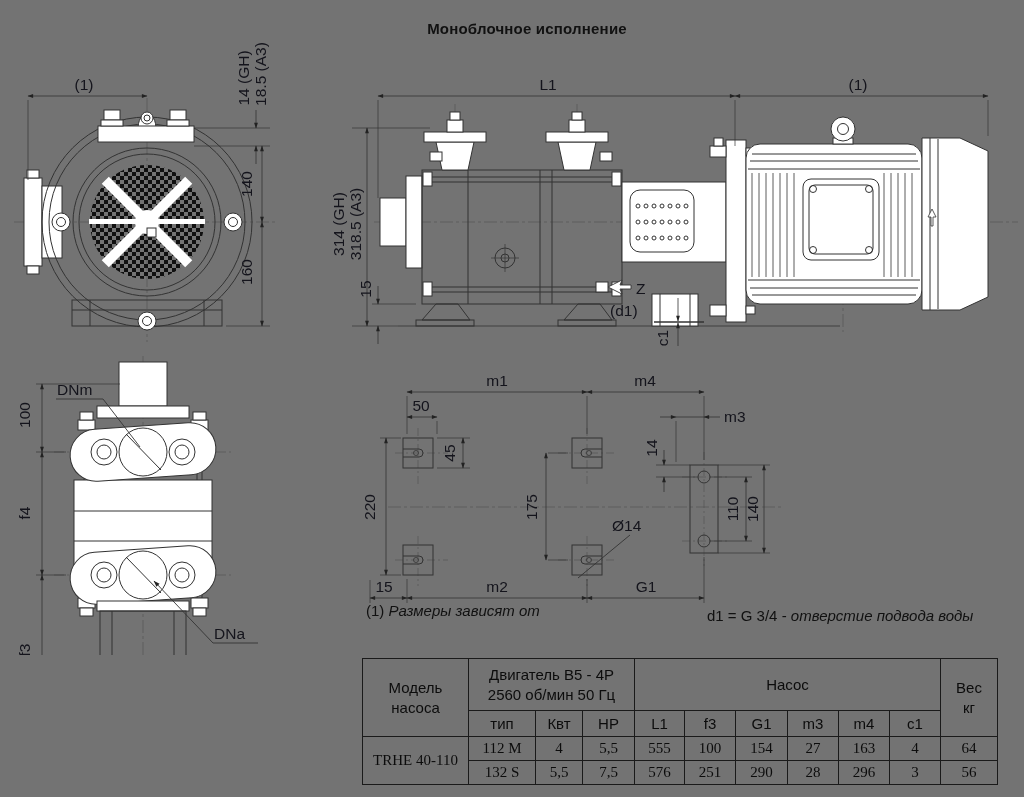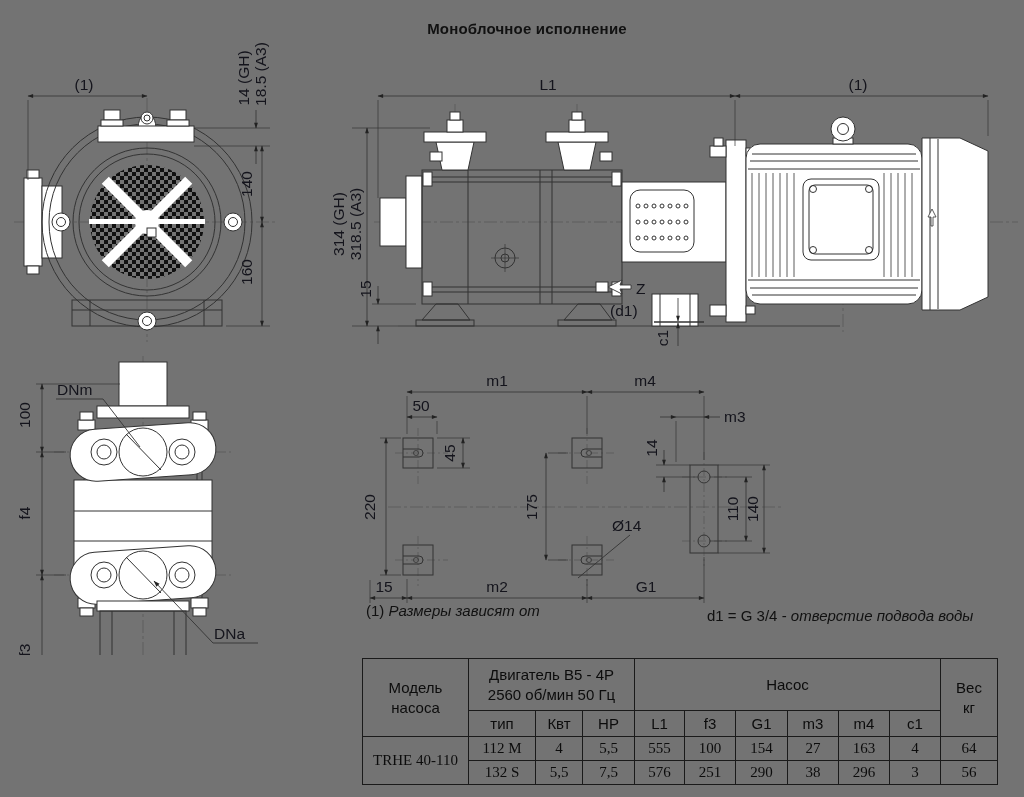--- a/index.html
+++ b/index.html
@@ -496,21 +496,21 @@
       <td>4</td>
       <td>64</td>
     </tr>
     <tr style="height:24px;font-family:Liberation Serif, serif;">
       <td>132 S</td>
       <td>5,5</td>
       <td>7,5</td>
       <td>576</td>
       <td>251</td>
       <td>290</td>
-      <td>38</td>
+      <td>28</td>
       <td>296</td>
       <td>3</td>
       <td>56</td>
     </tr>
   </tbody>
     </table>
 
 </div>
 
 </body></html>

